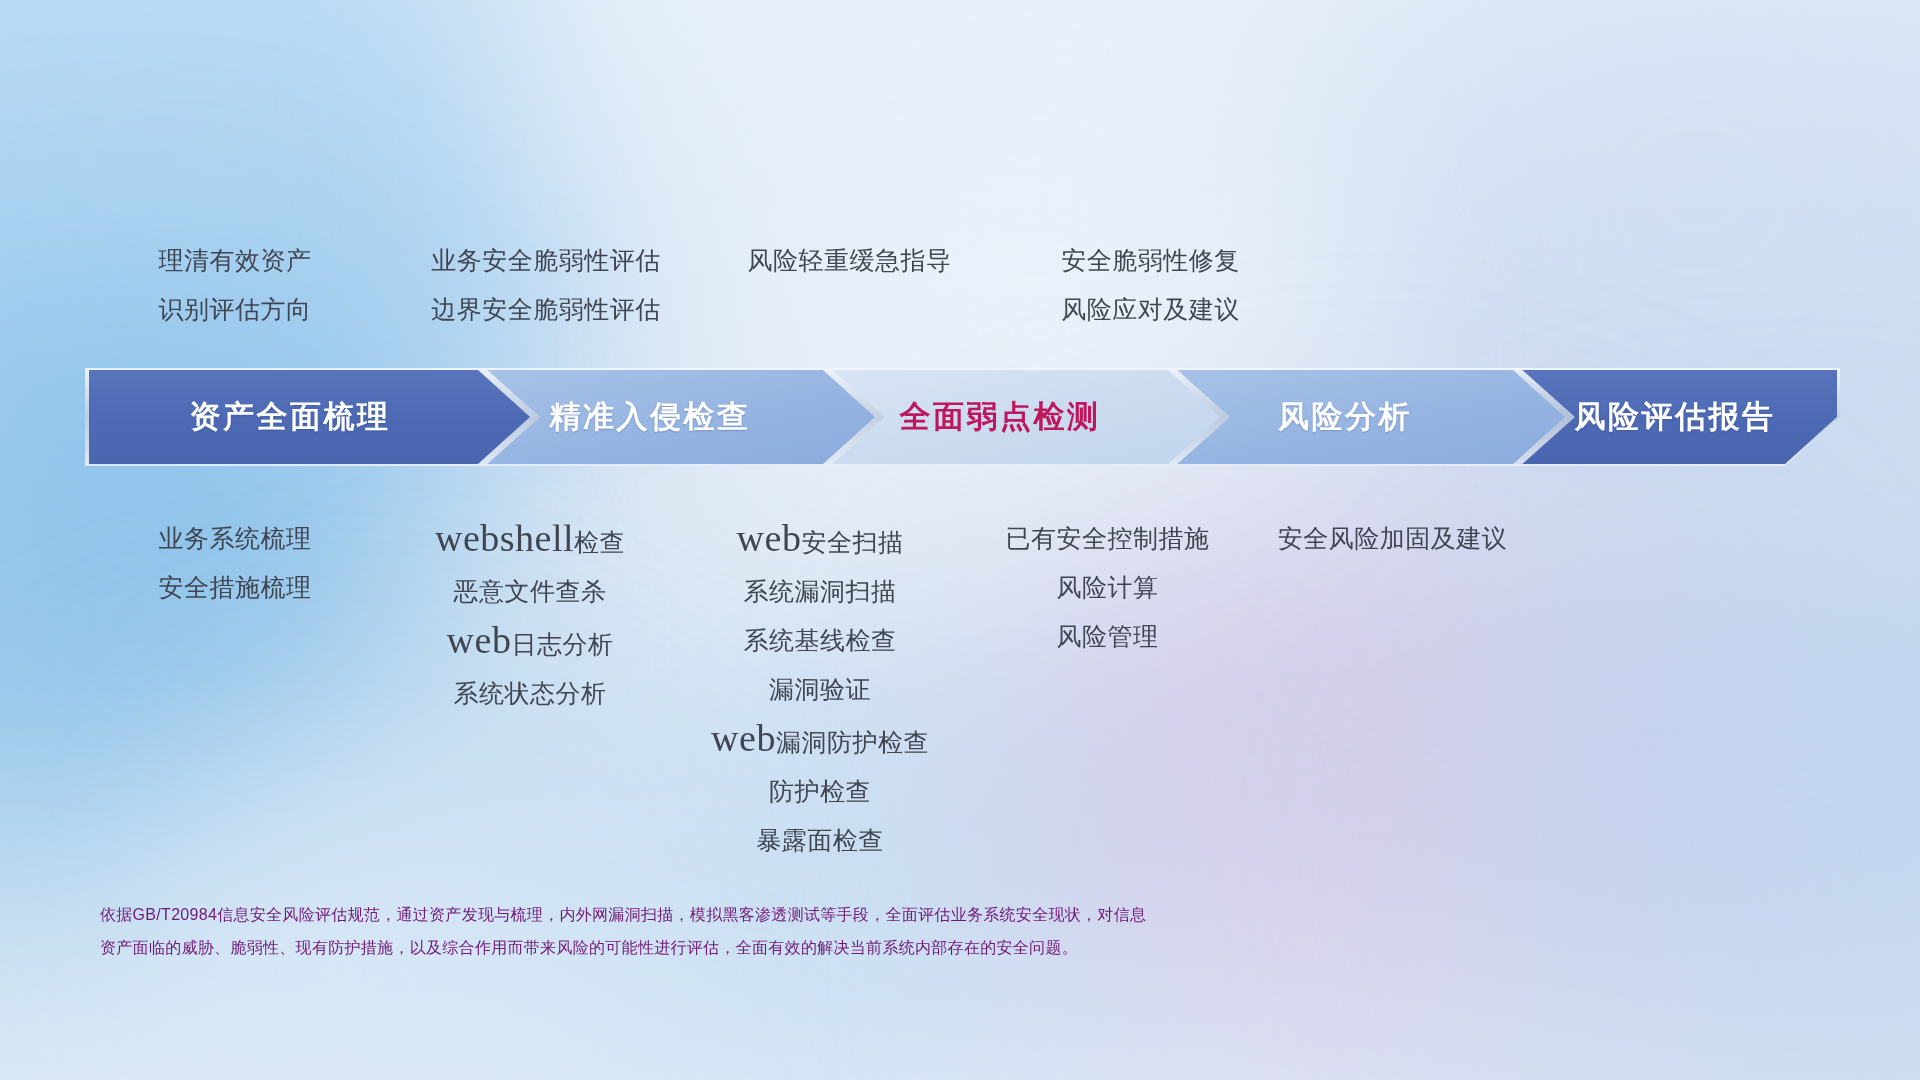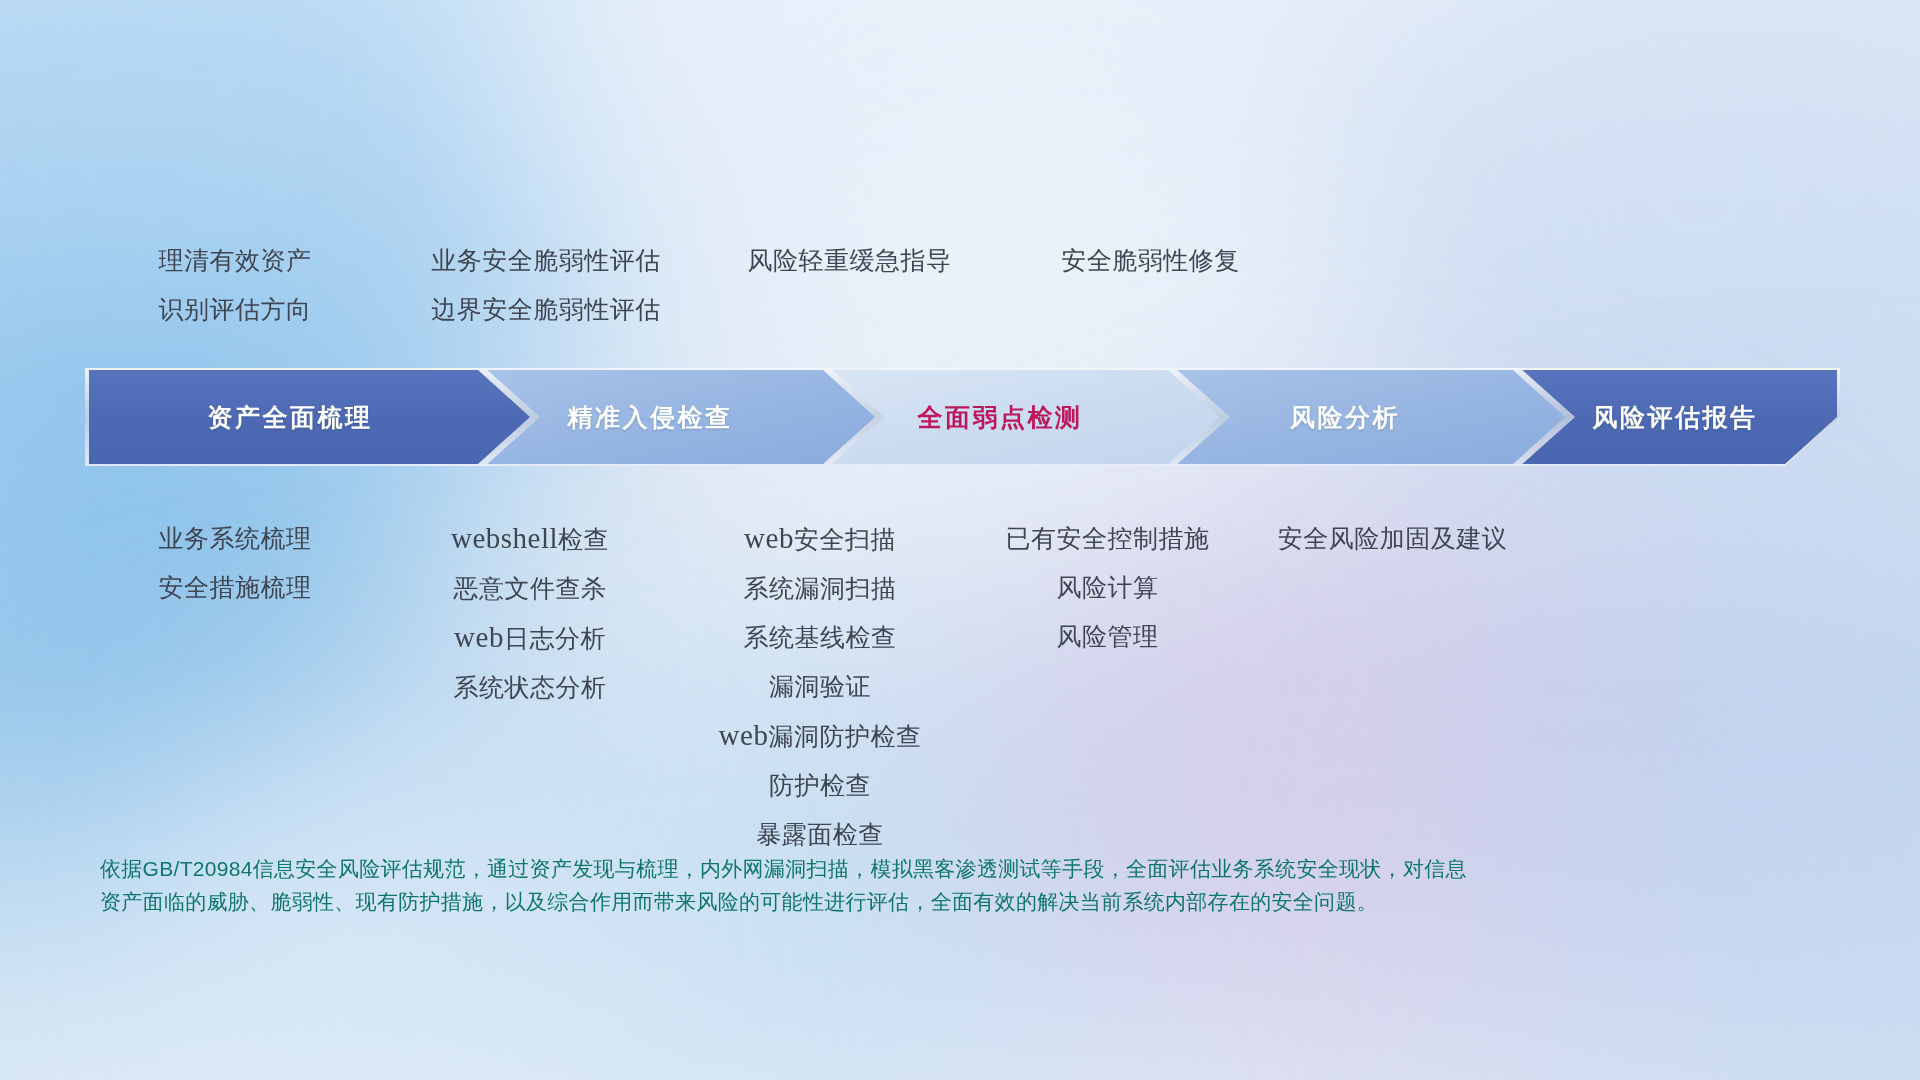--- a/index.html
+++ b/index.html
@@ -97,58 +97,58 @@
   #bottom-captions { top: 514px; }
   .sub {
     font-size: 25px;
     line-height: 49px;
     color: #3f4551;
     letter-spacing: 0.5px;
     white-space: nowrap;
   }
   .sub .lat {
     font-family: "Liberation Serif", "DejaVu Serif", serif;
-    font-size: 29px;
+    font-size: 38px;
   }
 
   
   #arrow-band {
     position: absolute;
     left: 85px;
     top: 368px;
     width: 1755px;
     height: 98px;
   }
   #arrow-band svg { display: block; width: 100%; height: 100%; }
 
   .arrow-label {
     position: absolute;
     top: 0;
     height: 98px;
     display: flex;
     align-items: center;
     justify-content: center;
-    font-size: 25px;
+    font-size: 31px;
     font-weight: bold;
     letter-spacing: 2.5px;
     white-space: nowrap;
     pointer-events: none;
   }
   .arrow-label.on-dark  { color: #ffffff; text-shadow: 0 1px 2px rgba(40,60,110,0.28); }
   .arrow-label.on-light { color: #be185d; font-family: Liberation Serif, serif; }
 
   
   #footer {
     position: absolute;
     left: 100px;
-    top: 852px;
+    top: 898px;
     width: 1560px;
-    font-size: 21px;
+    font-size: 16px;
     line-height: 33px;
-    color: #0f766e;
+    color: #701a75;
     letter-spacing: 0.3px;
   }
   #footer p { margin: 0; }
 </style>
 </head>
 <body>
 
 <div id="stage">
 
   <div class="bg-base"></div>
@@ -172,20 +172,21 @@
         </div>
         <div class="col c2">
           <div class="cap">业务安全脆弱性评估</div>
           <div class="cap">边界安全脆弱性评估</div>
         </div>
         <div class="col c3">
           <div class="cap">风险轻重缓急指导</div>
         </div>
         <div class="col c4">
           <div class="cap">安全脆弱性修复</div>
+          <div class="cap">风险应对及建议</div>
         </div>
       </div>
 
     <div id="arrow-band">
       <svg viewBox="0 0 1755 98" preserveAspectRatio="none">
         <defs>
           <linearGradient id="gDark" x1="0" y1="0" x2="0" y2="1">
             <stop offset="0%" stop-color="#5774bd"></stop>
             <stop offset="55%" stop-color="#4d69b3"></stop>
             <stop offset="100%" stop-color="#4a66b1"></stop>

